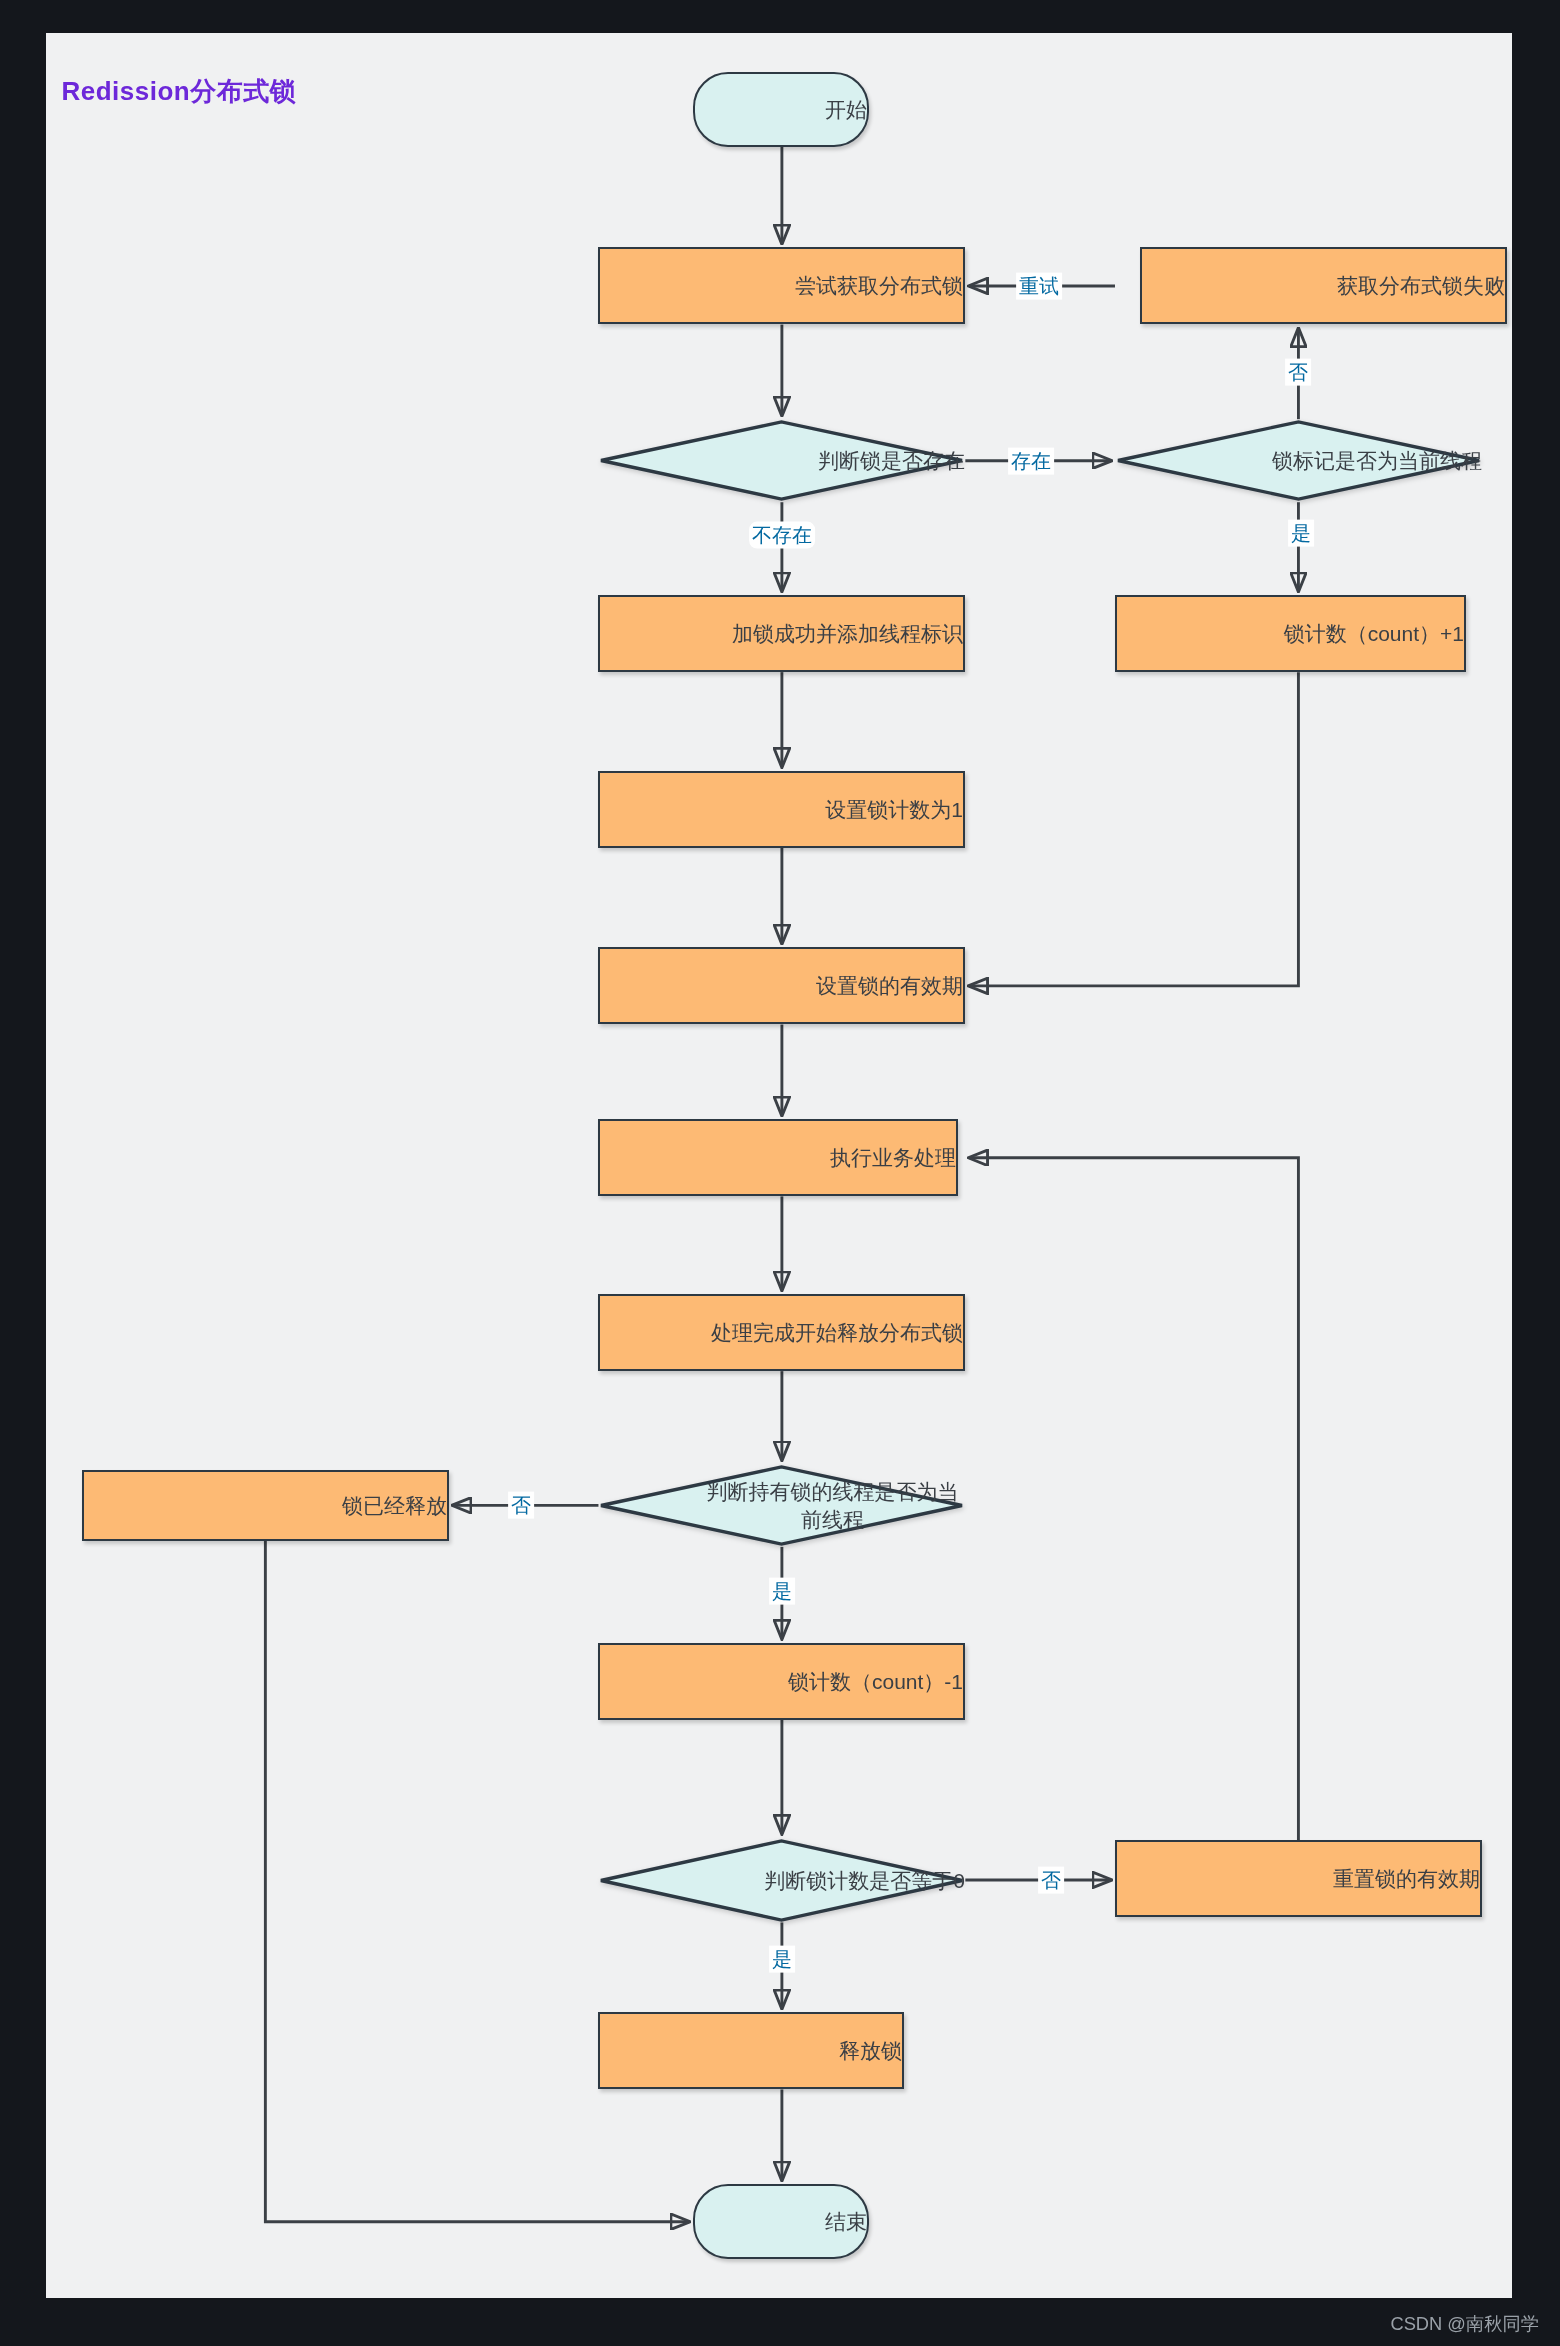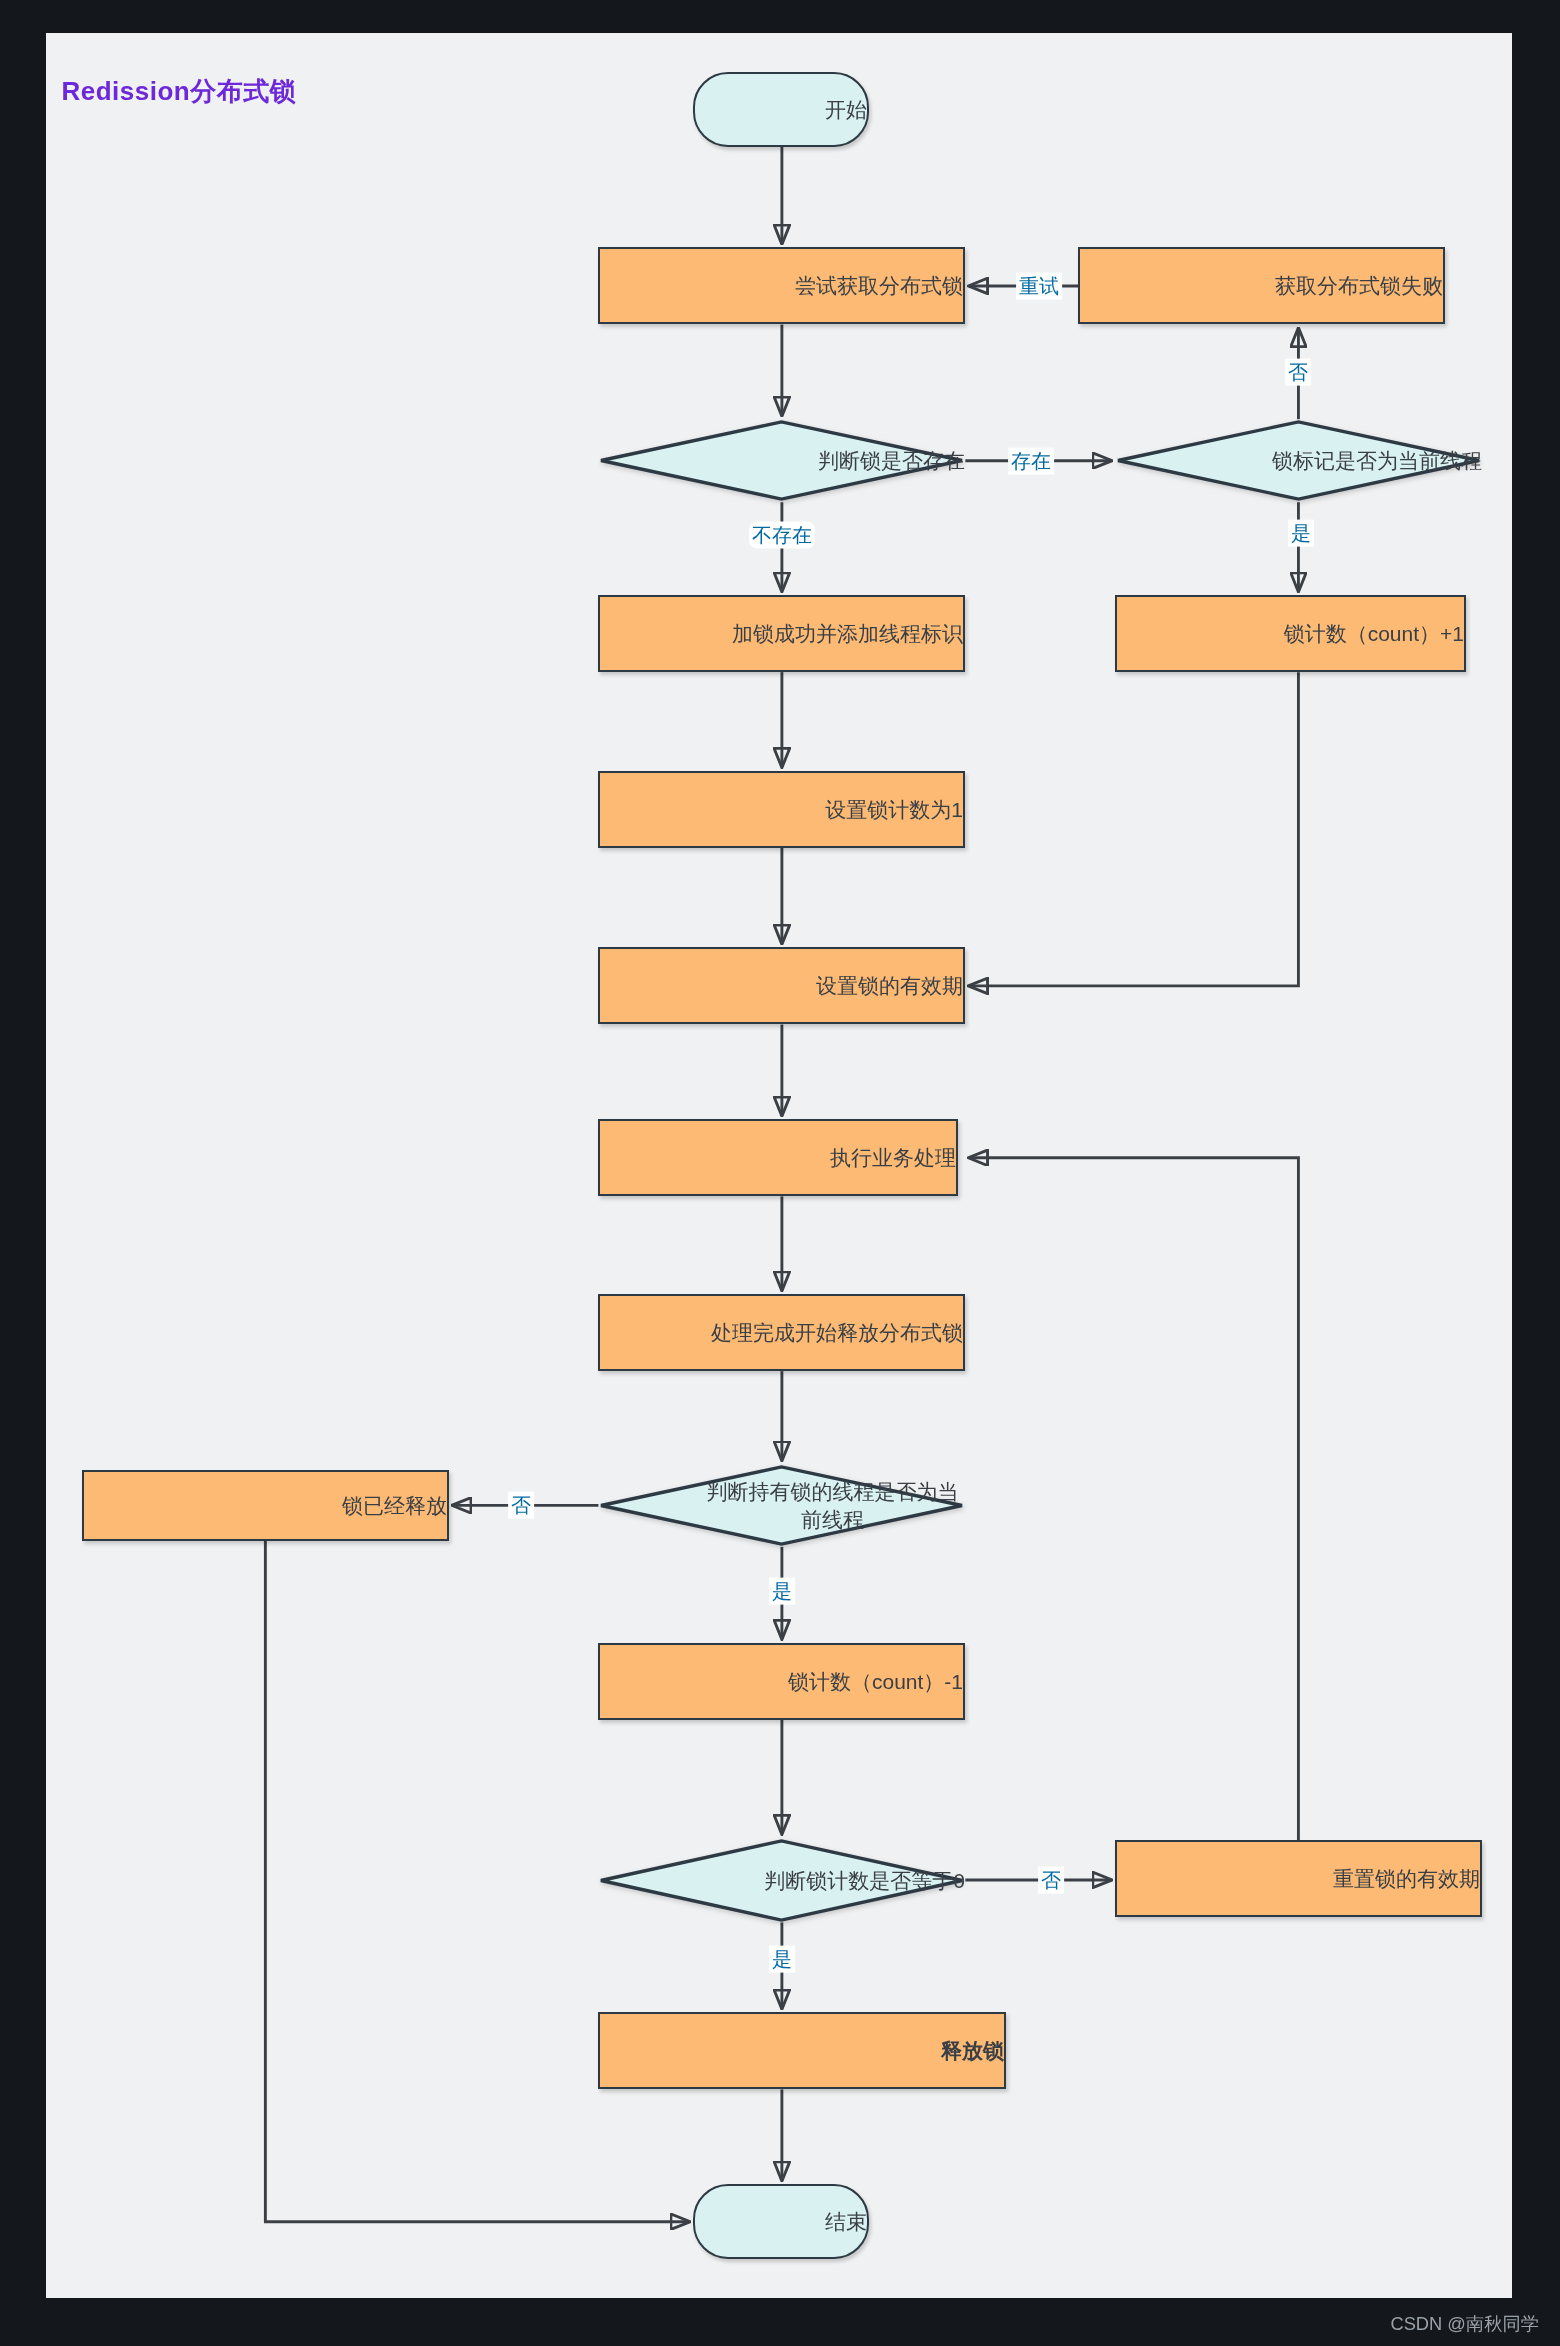--- a/index.html
+++ b/index.html
@@ -66,35 +66,35 @@
     fill: #d9f1f0;
     stroke: #2d3943;
     stroke-width: 3.5px;
   }
   .node .nlabel { position: relative; z-index: 2; line-height: 1.3; }
   #n-d3 .nlabel { width: 265px; }
 
   
   #n-start        { left: 647px;  top: 39px;   width: 176px; height: 75px; }
   #n-try          { left: 552px;  top: 214px;  width: 367px; height: 77px; }
-  #n-failed       { left: 1032px; top: 214px;  width: 367px; height: 77px; }
+  #n-failed       { left: 1094px; top: 214px;  width: 367px; height: 77px; }
   #n-d1           { left: 552px;  top: 386px;  width: 367px; height: 83px; }
   #n-d2           { left: 1069px; top: 386px;  width: 367px; height: 83px; }
   #n-locksuccess  { left: 552px;  top: 562px;  width: 367px; height: 77px; }
   #n-countplus    { left: 1069px; top: 562px;  width: 351px; height: 77px; }
   #n-setcount     { left: 552px;  top: 738px;  width: 367px; height: 77px; }
   #n-setexpiry    { left: 552px;  top: 914px;  width: 367px; height: 77px; }
   #n-business     { left: 552px;  top: 1086px; width: 360px; height: 77px; }
   #n-releasestart { left: 552px;  top: 1261px; width: 367px; height: 77px; }
   #n-d3           { left: 552px;  top: 1431px; width: 367px; height: 83px; }
   #n-released     { left: 36px;   top: 1437px; width: 367px; height: 71px; }
   #n-countminus   { left: 552px;  top: 1610px; width: 367px; height: 77px; }
   #n-d4           { left: 552px;  top: 1805px; width: 367px; height: 85px; }
   #n-resetexpiry  { left: 1069px; top: 1807px; width: 367px; height: 77px; }
-  #n-release      { left: 552px;  top: 1979px; width: 408px; height: 77px; font-weight: bold; }
+  #n-release      { left: 552px;  top: 1979px; width: 306px; height: 77px; }
   #n-end          { left: 647px;  top: 2151px; width: 176px; height: 75px; }
 
   .elabel {
     position: absolute;
     transform: translate(-50%, -50%);
     background: #ffffff;
     color: #0369a1;
     font-size: 20px;
     line-height: 1.15;
     padding: 1.9px 2.9px;

